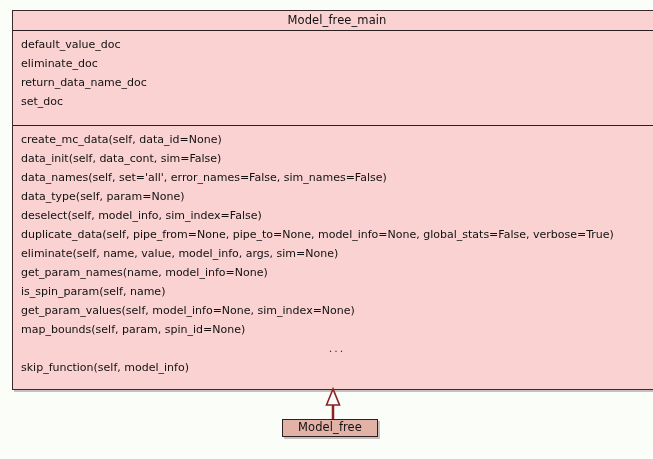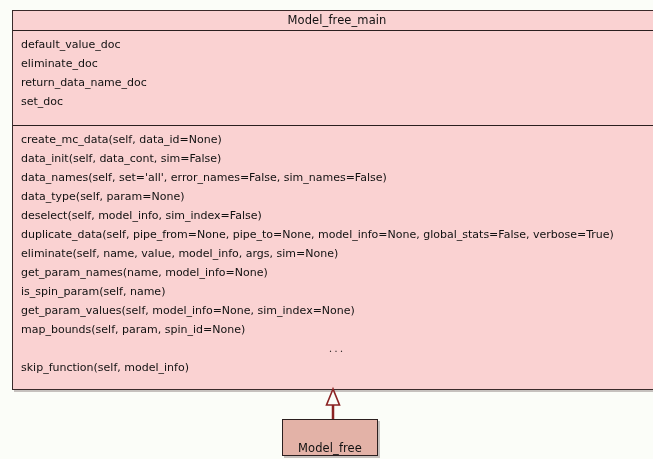--- a/index.html
+++ b/index.html
@@ -65,26 +65,26 @@
     padding-left: 0;
     letter-spacing: 2px;
     color: #3a3030;
   }
 
   
   #sub-class {
     left: 282px;
     top: 419px;
     width: 96px;
-    height: 37px;
+    height: 18px;
     background: #e3b2a7;
     border: 1px solid #2b1f1f;
     box-shadow: 2px 2px 0 rgba(60,40,40,0.28);
     display: flex;
-    align-items: flex-end;
+    align-items: flex-start;
     justify-content: center;
   }
   #sub-class .class-title {
     border-bottom: none;
     height: auto;
     line-height: normal;
     font-size: 11.5px;
     width: 100%;
   }
 

